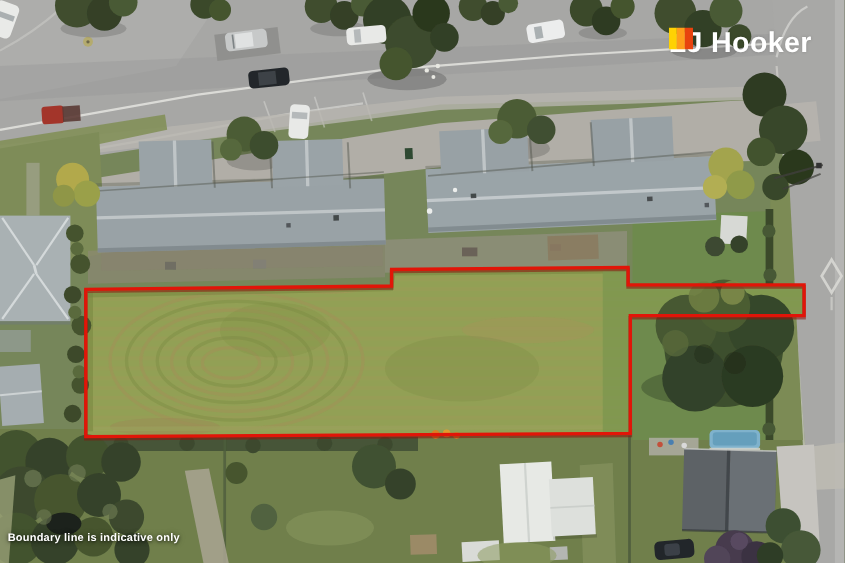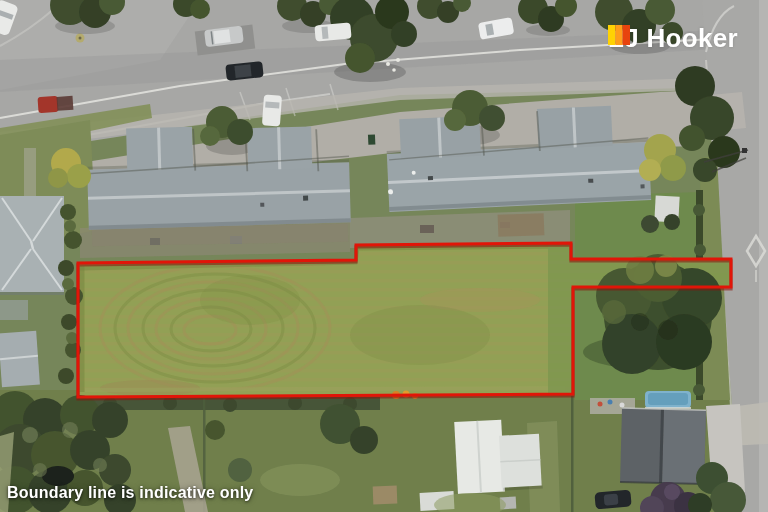--- a/index.html
+++ b/index.html
@@ -2,21 +2,21 @@
 <html><head>
 <meta charset="utf-8">
 <style>
   html,body{margin:0;padding:0;background:#222;}
   .canvas{position:relative;width:768px;height:512px;overflow:hidden;
           font-family:"Liberation Sans",sans-serif;background:#7e8a5c;}
   .canvas svg{position:absolute;left:0;top:0;display:block;}
   .agency-logo{position:absolute;left:608px;top:25px;display:flex;align-items:center;gap:6px;z-index:5;}
   .logo-text{color:#ffffff;font-size:26px;font-weight:700;letter-spacing:.3px;white-space:nowrap;
              text-shadow:0 0 3px rgba(0,0,0,.18);line-height:1;}
-  .disclaimer{position:absolute;left:7px;top:484px;z-index:5;color:#ffffff;font-size:16px;font-weight:700;
+  .disclaimer{position:absolute;left:7px;top:484px;z-index:5;color:#ffffff;font-size:10px;font-weight:700;
               letter-spacing:.2px;text-shadow:0 1px 3px rgba(0,0,0,.65),0 0 6px rgba(0,0,0,.35);}
 </style>
 </head>
 <body>
 
 <div class="canvas">
 <svg width="768" height="512" viewBox="0 0 768 512">
   <defs>
     <filter id="soft" x="-2%" y="-2%" width="104%" height="104%">
           <feGaussianBlur stdDeviation="0.55"></feGaussianBlur>

